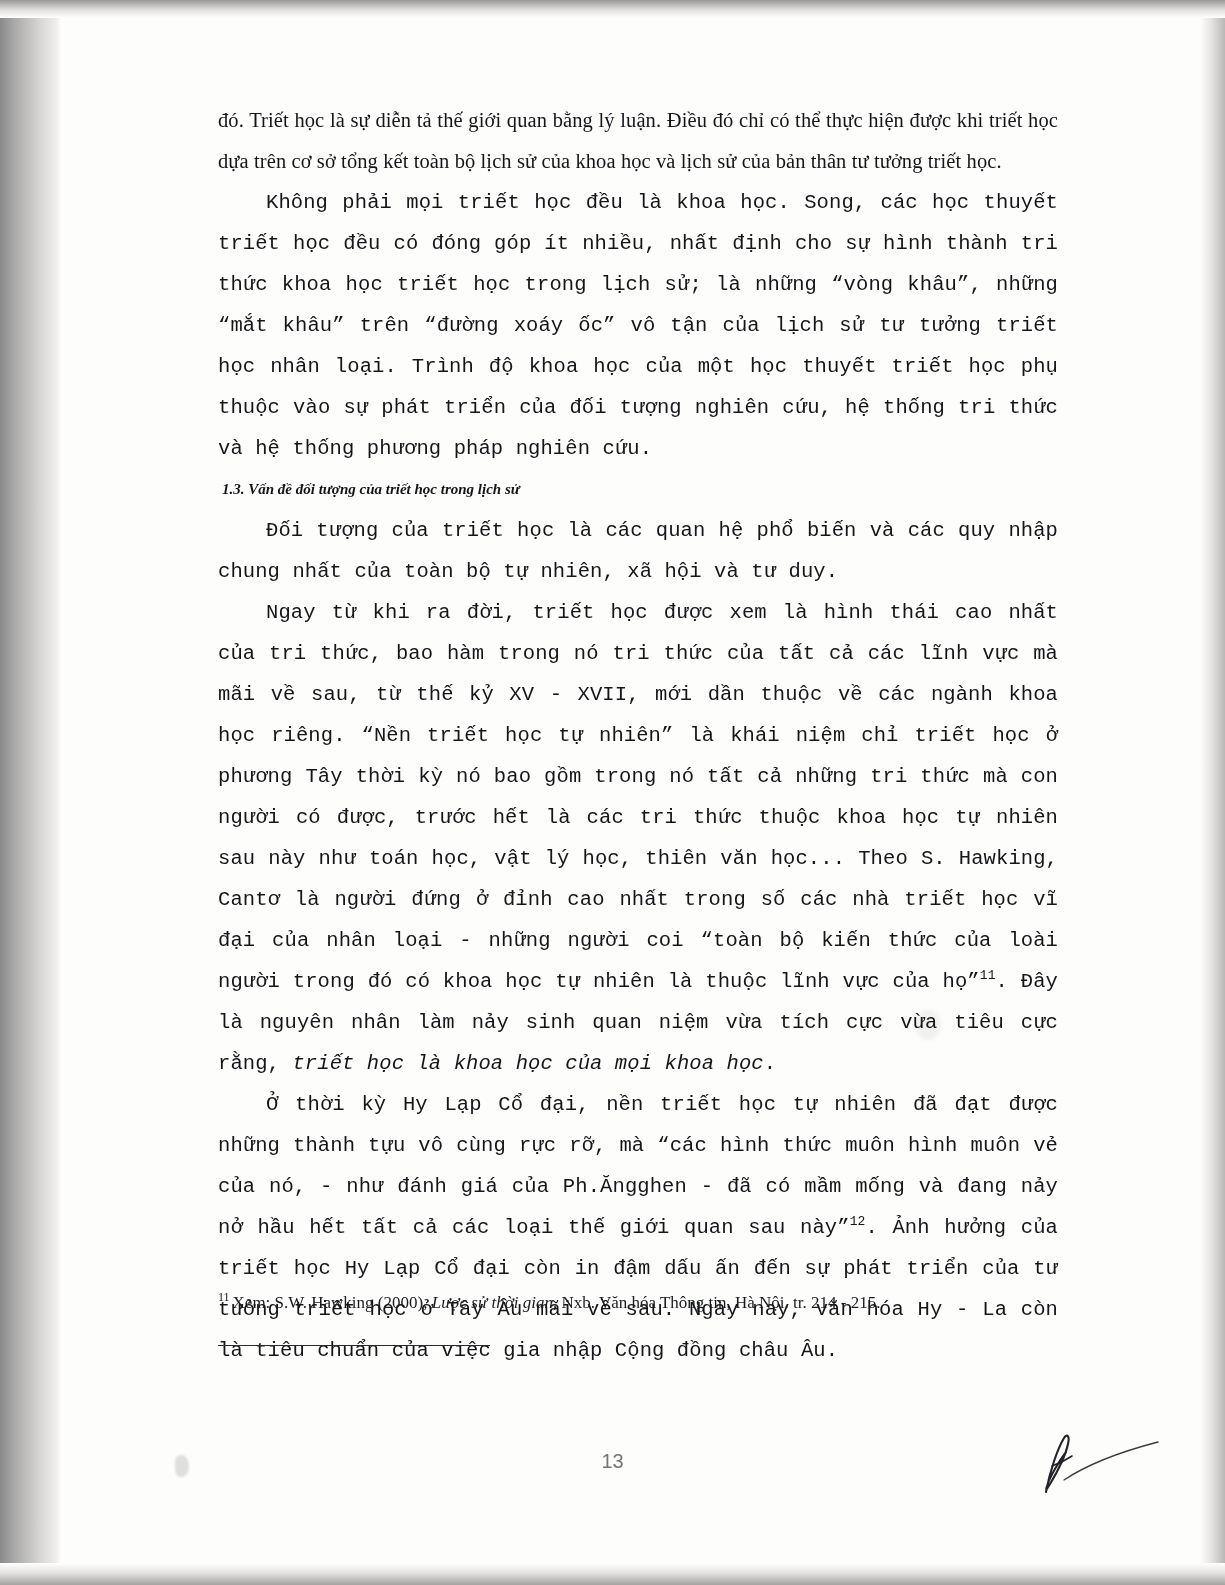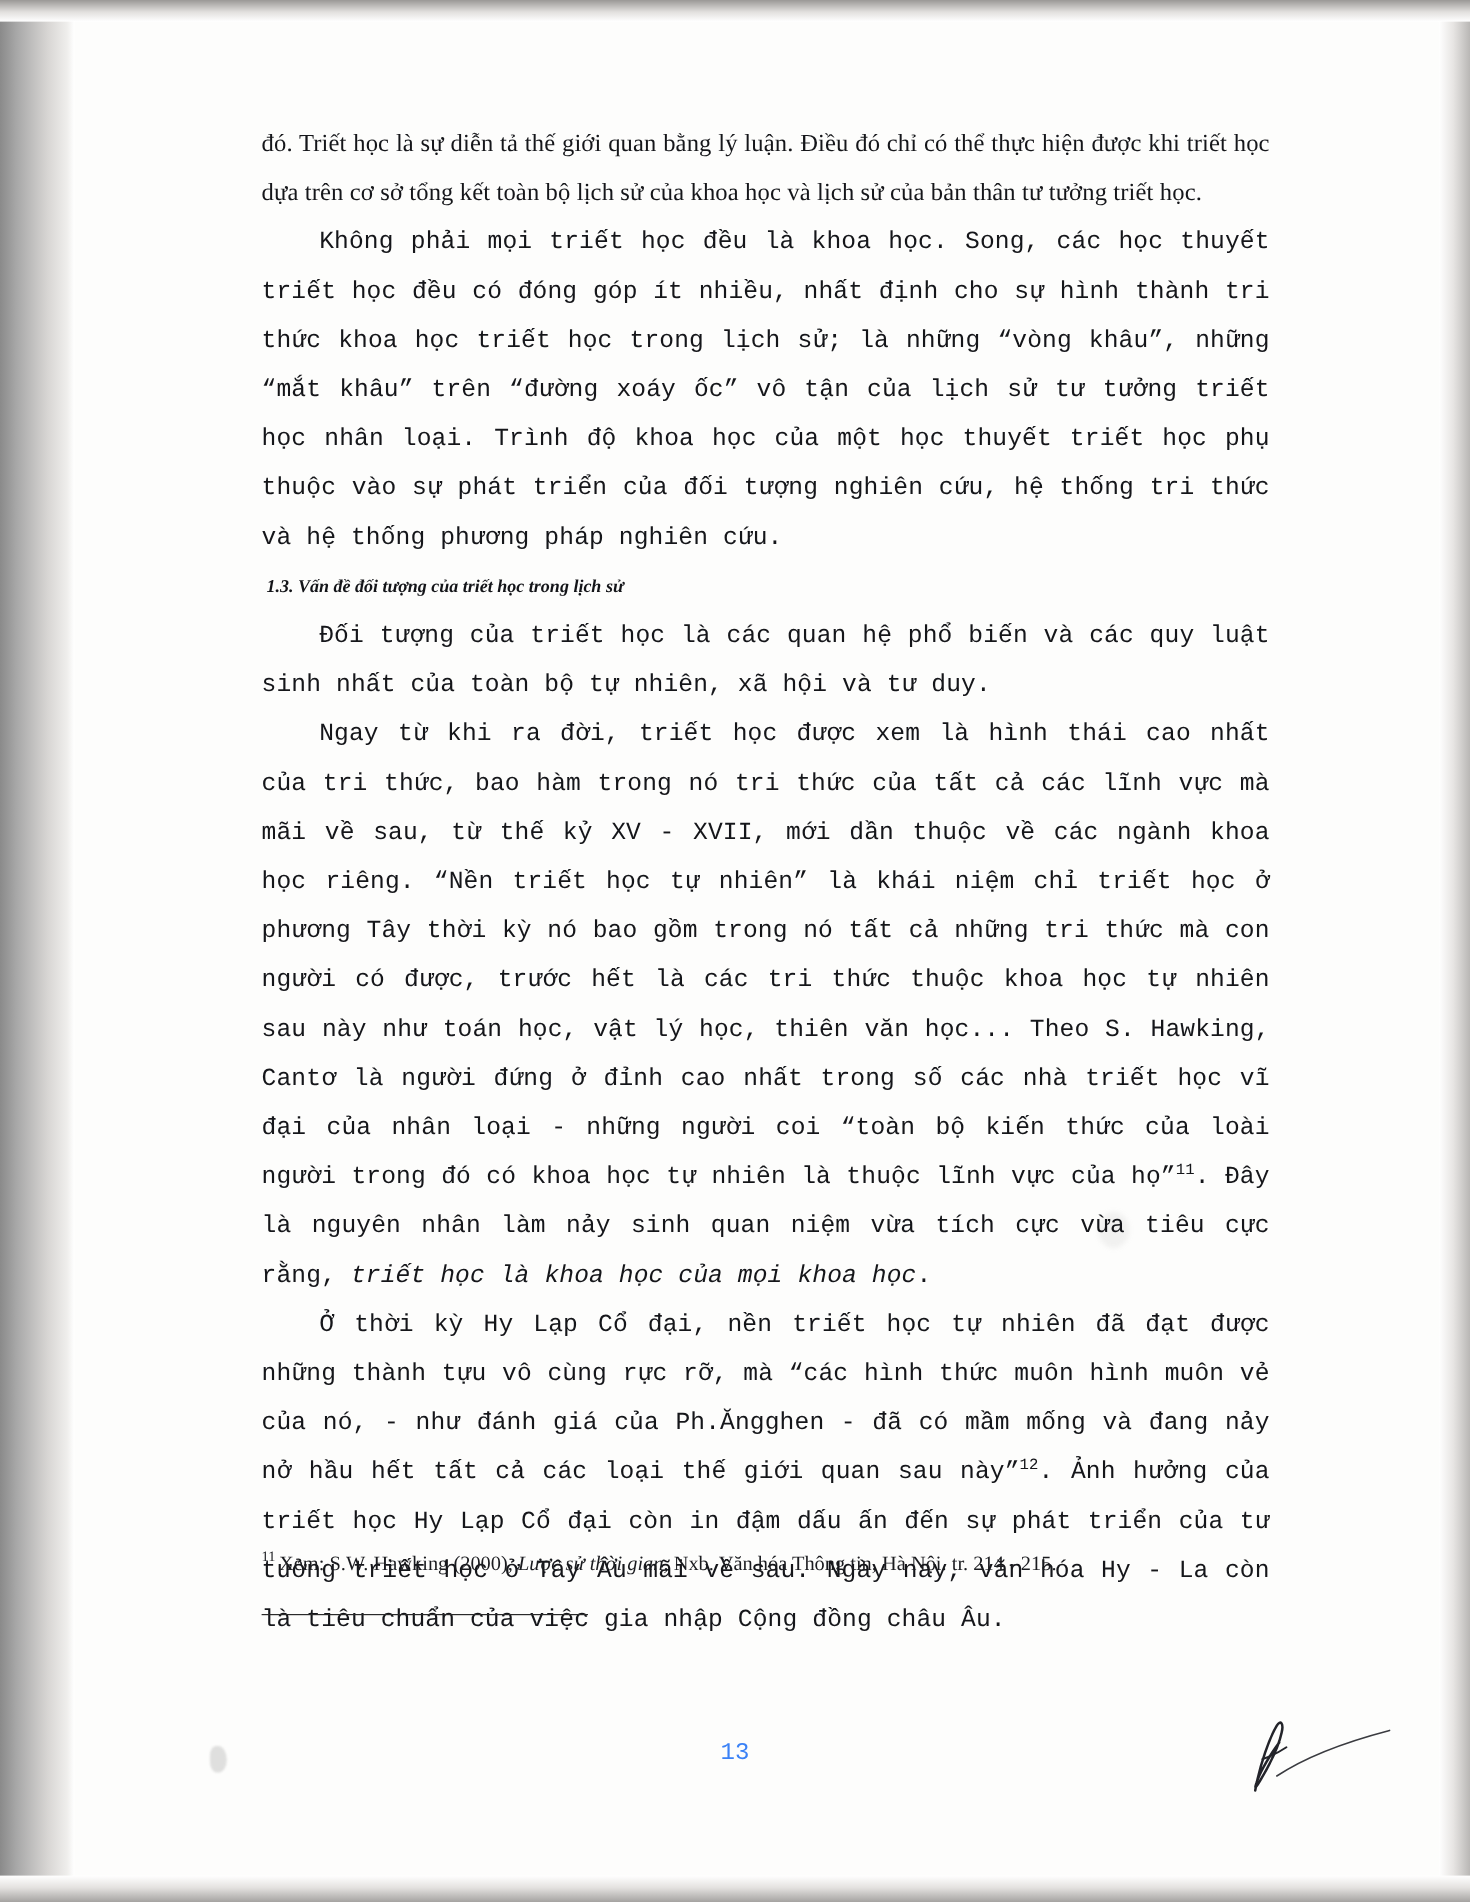--- a/index.html
+++ b/index.html
@@ -119,23 +119,23 @@
     line-height: 0;
     margin-right: 3px;
   }
 
   .page-number {
     position: absolute;
     left: 0;
     top: 1450px;
     width: 1225px;
     text-align: center;
-    font-family: Liberation Mono, monospace;
+    font-family: Liberation Sans, sans-serif;
     font-size: 20px;
-    color: #3b82f6;
+    color: #737373;
   }
 
   .signature {
     position: absolute;
     left: 1020px;
     top: 1420px;
     width: 150px;
     height: 90px;
     pointer-events: none;
   }
@@ -172,21 +172,21 @@
 
   <div class="content">
 
     <p class="body-text">đó. Triết học là sự diễn tả thế giới quan bằng lý luận. Điều đó chỉ có thể thực hiện được khi triết học dựa trên cơ sở tổng kết toàn bộ lịch sử của khoa học và lịch sử của bản thân tư tưởng triết học.</p>
 
     <p class="body-text indent">Không phải mọi triết học đều là khoa học. Song, các học thuyết triết học đều có đóng góp ít nhiều, nhất định cho sự hình thành tri thức khoa học triết học trong lịch sử; là những “vòng khâu”, những “mắt khâu” trên “đường xoáy ốc” vô tận của lịch sử tư tưởng triết học nhân loại. Trình độ khoa học của một học thuyết triết học phụ thuộc vào sự phát triển của đối tượng nghiên cứu, hệ thống tri thức và hệ thống phương pháp nghiên cứu.</p>
 
     <p class="heading">1.3. Vấn đề đối tượng của triết học trong lịch sử</p>
 
 
-    <p class="body-text indent">Đối tượng của triết học là các quan hệ phổ biến và các quy luật sinh nhất của toàn bộ tự nhiên, xã hội và tư duy.</p>
+    <p class="body-text indent">Đối tượng của triết học là các quan hệ phổ biến và các quy nhập chung nhất của toàn bộ tự nhiên, xã hội và tư duy.</p>
 
     <p class="body-text indent"><span>Ngay từ khi ra đời, triết học được xem là hình thái cao nhất của tri thức, bao hàm trong nó tri thức của tất cả các lĩnh vực mà mãi về sau, từ thế kỷ XV - XVII, mới dần thuộc về các ngành khoa học riêng. “Nền triết học tự nhiên” là khái niệm chỉ triết học ở phương Tây thời kỳ nó bao gồm trong nó tất cả những tri thức mà con người có được, trước hết là các tri thức thuộc khoa học tự nhiên sau này như toán học, vật lý học, thiên văn học... Theo S. Hawking, Cantơ là người đứng ở đỉnh cao nhất trong số các nhà triết học vĩ đại của nhân loại - những người coi “toàn bộ kiến thức của loài người trong đó có khoa học tự nhiên là thuộc lĩnh vực của họ”</span><sup class="fn">11</sup><span>. Đây là nguyên nhân làm nảy sinh quan niệm vừa tích cực vừa tiêu cực rằng, </span><span class="ital">triết học là khoa học của mọi khoa học</span><span>.</span></p>
 
     <p class="body-text indent"><span>Ở thời kỳ Hy Lạp Cổ đại, nền triết học tự nhiên đã đạt được những thành tựu vô cùng rực rỡ, mà “các hình thức muôn hình muôn vẻ của nó, - như đánh giá của Ph.Ăngghen - đã có mầm mống và đang nảy nở hầu hết tất cả các loại thế giới quan sau này”</span><sup class="fn">12</sup><span>. Ảnh hưởng của triết học Hy Lạp Cổ đại còn in đậm dấu ấn đến sự phát triển của tư tưởng triết học ở Tây Âu mãi về sau. Ngày nay, văn hóa Hy - La còn là tiêu chuẩn của việc gia nhập Cộng đồng châu Âu.</span></p>
 
 
   </div>
 
   <div class="footnote-rule"></div>
 

